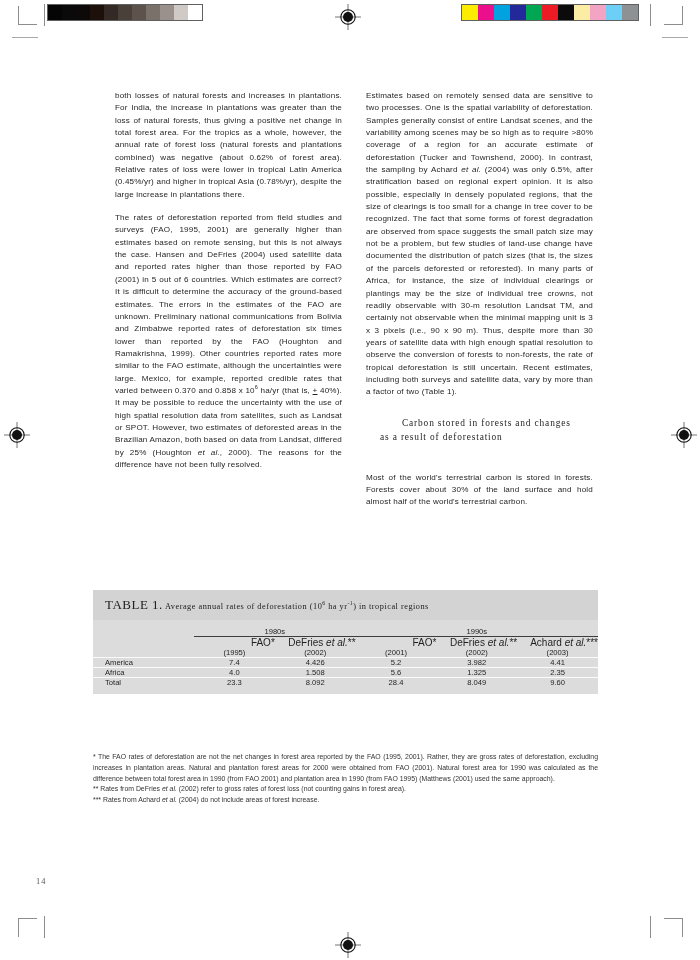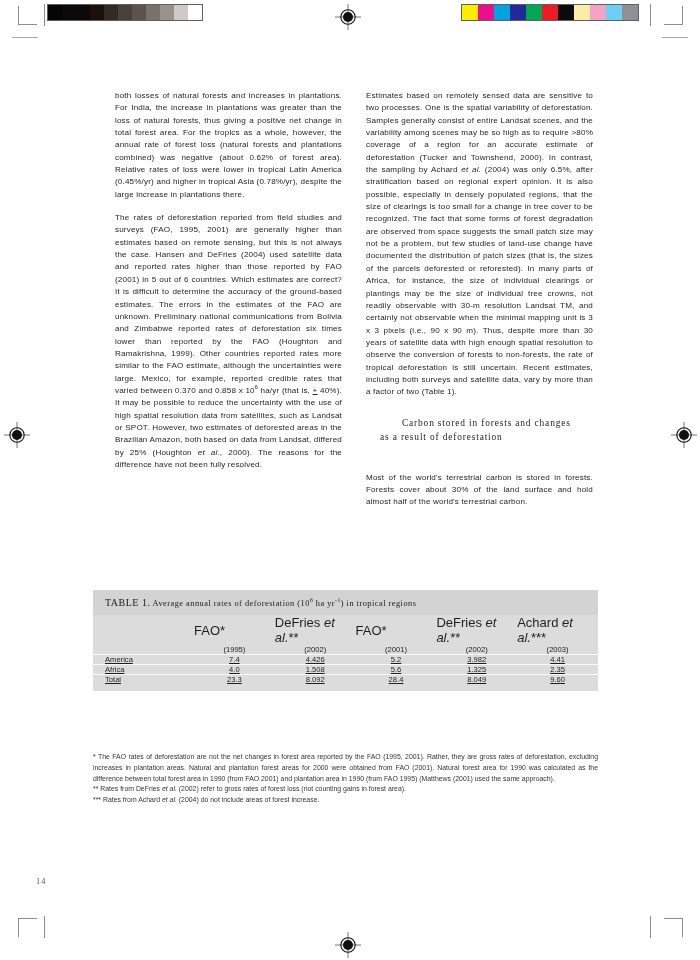--- a/index.html
+++ b/index.html
@@ -147,21 +147,21 @@
   .table-caption {
     font-family: "Liberation Serif", serif;
     font-size: 8.3px;
     letter-spacing: 0.06em;
     color: #202020;
     padding: 7px 0 7px 12px;
     background: #d3d3d3;
   }
   .table-caption .smallcaps {
     font-variant: small-caps;
-    font-size: 10px;
+    font-size: 13px;
   }
 
   table.data {
     border-collapse: collapse;
     width: 100%;
     font-size: 7.6px;
     color: #1f1f1f;
     background: #dcdcdc;
   }
   table.data th, table.data td {
@@ -172,36 +172,35 @@
     height: 16px;
     vertical-align: bottom;
     text-align: center;
     font-size: 7.6px;
     padding-bottom: 1px;
   }
   .grp-row td.grp {
     border-bottom: 1.1px solid #3d3d3d;
   }
   .hd-row td {
-    text-align: left;
+    text-align: right;
     padding-top: 5px;
-    font-size: 13px;
+    font-size: 10px;
   }
   .hd-row2 td {
     text-align: center;
     padding-top: 2px;
     padding-bottom: 6px;
     font-size: 7.6px;
   }
   .body-row td {
     text-align: center;
     padding: 4.2px 0;
     border-top: 1.4px solid #fbfbfb;
     font-size: 7.6px;
-    text-decoration: underline;
   }
   .body-row td.region {
     text-align: left;
     padding-left: 12px;
   }
   .body-row.first td { border-top: 1.4px solid #fbfbfb; }
   .tbl-pad { height: 7px; }
 
   .c-region { width: 20%; }
   .c-d { width: 16%; }
@@ -335,20 +334,25 @@
     <table class="data">
       <colgroup>
         <col class="c-region">
           <col class="c-d">
           <col class="c-d">
           <col class="c-d">
           <col class="c-d">
           <col class="c-d">
       </colgroup>
       <tbody>
+        <tr class="grp-row">
+          <td></td>
+          <td class="grp" colspan="2">1980s</td>
+          <td class="grp" colspan="3">1990s</td>
+        </tr>
         <tr class="hd-row">
           <td></td>
           <td>FAO*</td>
           <td>DeFries <i>et al.</i>**</td>
           <td>FAO*</td>
           <td>DeFries <i>et al.</i>**</td>
           <td>Achard <i>et al.</i>***</td>
         </tr>
         <tr class="hd-row2">
           <td></td>

